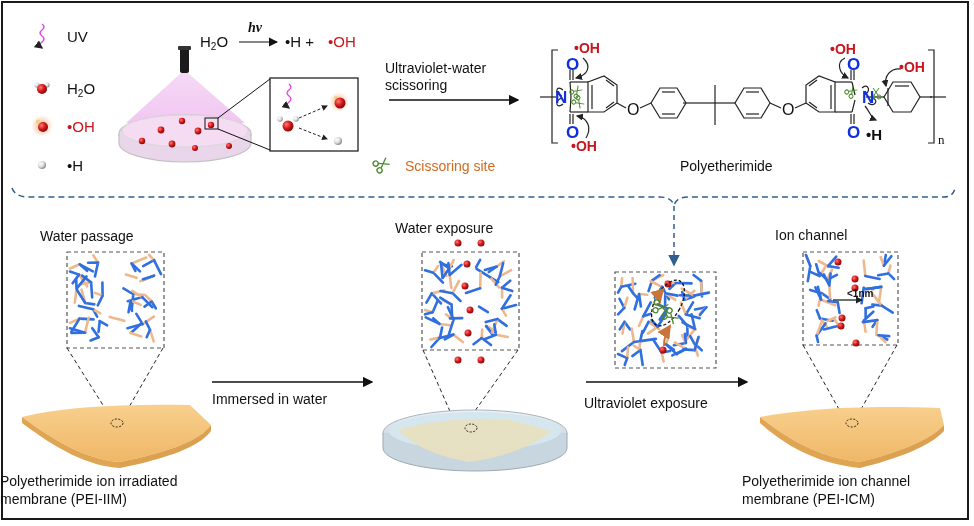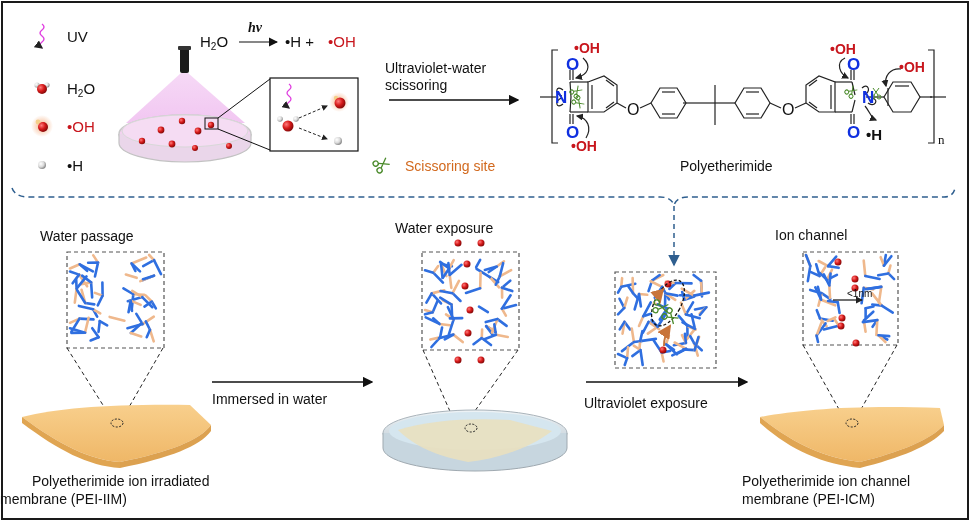--- a/index.html
+++ b/index.html
@@ -584,21 +584,21 @@
 <div class="chem chemO" style="left:847px;top:56px;">O</div>
 <div class="chem chemN" style="left:862px;top:89px;">N</div>
 <div class="chem chemO" style="left:847px;top:124px;">O</div>
 <div class="chem" style="left:866px;top:127px;font-size:15px;">•H</div>
 <div class="lbl" style="left:938px;top:133px;font-family:'Liberation Serif',serif;font-size:13px;">n</div>
 <div class="lbl t14" style="left:680px;top:159px;">Polyetherimide</div>
 
 <div class="lbl t14 center" style="left:40px;top:229px;width:150px;">Water passage</div>
 <div class="lbl t14 center" style="left:395px;top:221px;width:150px;">Water exposure</div>
 <div class="lbl t14 center" style="left:775px;top:228px;width:150px;">Ion channel</div>
-<div class="lbl" style="left:833px;top:289px;font-size:10px;font-weight:normal;padding-left:14px;">&lt;1nm</div>
+<div class="lbl" style="left:833px;top:289px;font-size:10px;font-weight:bold;padding-left:14px;">&lt;1nm</div>
 
 <div class="lbl t14 center" style="left:212px;top:392px;width:160px;">Immersed in water</div>
 <div class="lbl t14 center" style="left:584px;top:396px;width:165px;">Ultraviolet exposure</div>
 
-<div class="lbl t14 center" style="left:0px;top:474px;width:230px;margin-left:32px;">Polyetherimide ion irradiated</div>
+<div class="lbl t14 center" style="left:0px;top:474px;width:230px;">Polyetherimide ion irradiated</div>
 <div class="lbl t14 center" style="left:0px;top:492px;width:230px;">membrane (PEI-IIM)</div>
 <div class="lbl t14 center" style="left:742px;top:474px;width:220px;">Polyetherimide ion channel</div>
 <div class="lbl t14 center" style="left:742px;top:492px;width:220px;">membrane (PEI-ICM)</div>
 
 </body></html>

